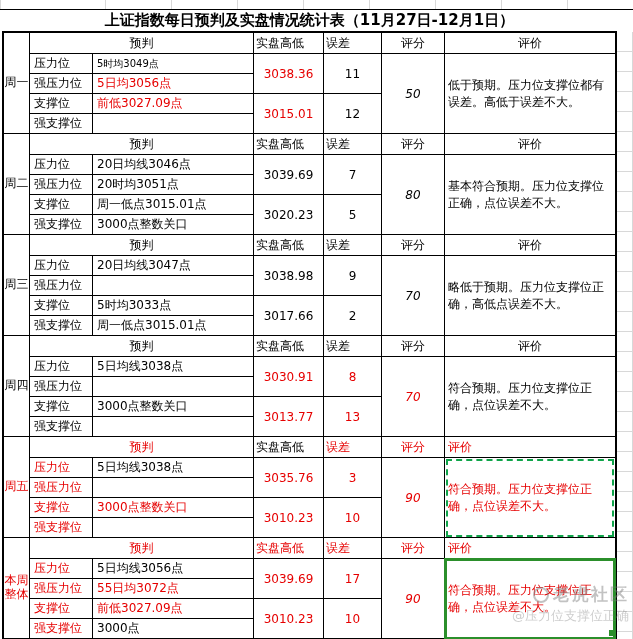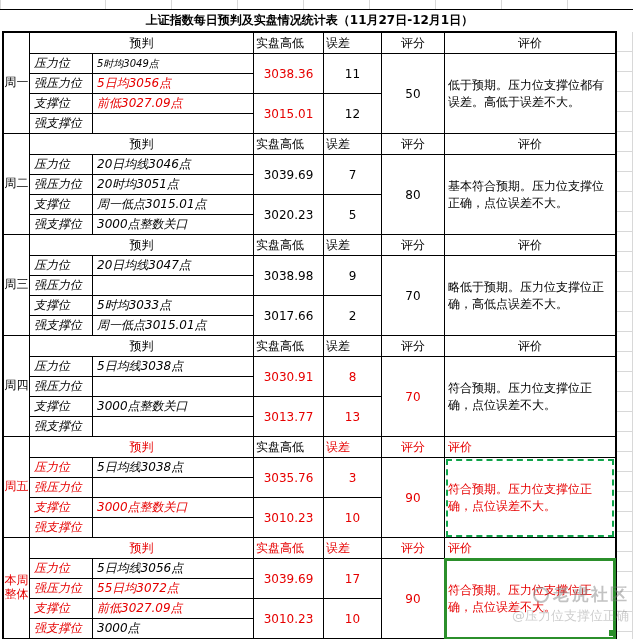--- a/index.html
+++ b/index.html
@@ -9,44 +9,44 @@
 
   .top-strip { position: absolute; left:0; top:0; width:633px; height:10px;
     background-image: repeating-linear-gradient(to right, transparent 0 65px, #d8d8d8 65px 66px);
     background-position: 40px 0; border-bottom: 1px solid #000; }
   .right-strip { position: absolute; left:617px; top:32px; width:16px; height:607px;
     background-image: repeating-linear-gradient(to bottom, transparent 0 19px, #d8d8d8 19px 20px);
     border-right: 1px solid #d8d8d8; }
 
   .table-wrap { position: absolute; left:2px; top:10px; width:615px; }
   .title-bar { height:21px; line-height:21px; text-align:center; font-weight:bold;
-    font-size:12px; color:#000; background:#fff; }
+    font-size:15px; color:#000; background:#fff; }
   #blocks { border:2px solid #000; background:#fff; }
 
   .block { display:grid;
     grid-template-columns: 26px 63px 161px 70px 58px 63px 1fr;
     grid-template-rows: 21px repeat(4, 20px); }
   .cell { border-right:1px solid #000; border-bottom:1px solid #000;
     font-size:12px; color:#000; overflow:hidden; white-space:nowrap;
     display:flex; align-items:center; background:#fff; }
   .day    { grid-area:1/1/6/2; justify-content:center; text-align:center;
             white-space:normal; line-height:1.15; }
   .h-forecast { grid-area:1/2/2/4; justify-content:center; }
   .h-actual   { grid-area:1/4/2/5; padding-left:2px; }
   .h-error    { grid-area:1/5/2/6; padding-left:2px; }
   .h-score    { grid-area:1/6/2/7; justify-content:center; }
   .h-eval     { grid-area:1/7/2/8; justify-content:center; border-right:none; }
   .h-eval.left{ justify-content:flex-start; padding-left:3px; }
   .rl0{grid-area:2/2/3/3}.rl1{grid-area:3/2/4/3}.rl2{grid-area:4/2/5/3}.rl3{grid-area:5/2/6/3}
   .rv0{grid-area:2/3/3/4}.rv1{grid-area:3/3/4/4}.rv2{grid-area:4/3/5/4}.rv3{grid-area:5/3/6/4}
-  .rlabel,.rvalue { padding-left:4px;font-style:italic; }
+  .rlabel,.rvalue { padding-left:4px; }
   .a-high { grid-area:2/4/4/5; } .a-low { grid-area:4/4/6/5; }
   .e-high { grid-area:2/5/4/6; } .e-low { grid-area:4/5/6/6; }
   .num { justify-content:center; }
-  .score { grid-area:2/6/6/7; justify-content:center; }
+  .score { grid-area:2/6/6/7; justify-content:center;font-style:italic; }
   .eval  { grid-area:2/7/6/8; border-right:none; white-space:normal;
            line-height:1.35; padding:1px 3px; }
   .big { font-size:10px; }
   .red { color: var(--red); }
   .eval.dashed { outline:2px dashed var(--green-dashed); outline-offset:-3px; }
   .eval.solid  { outline:3px solid var(--green-solid); outline-offset:-2px; position:relative; }
   .eval.solid::after { content:""; position:absolute; right:0; bottom:2px;
     width:6px; height:6px; background: var(--green-solid); }
 
   .watermark { position:absolute; right:4px; bottom:14px; text-align:right;

